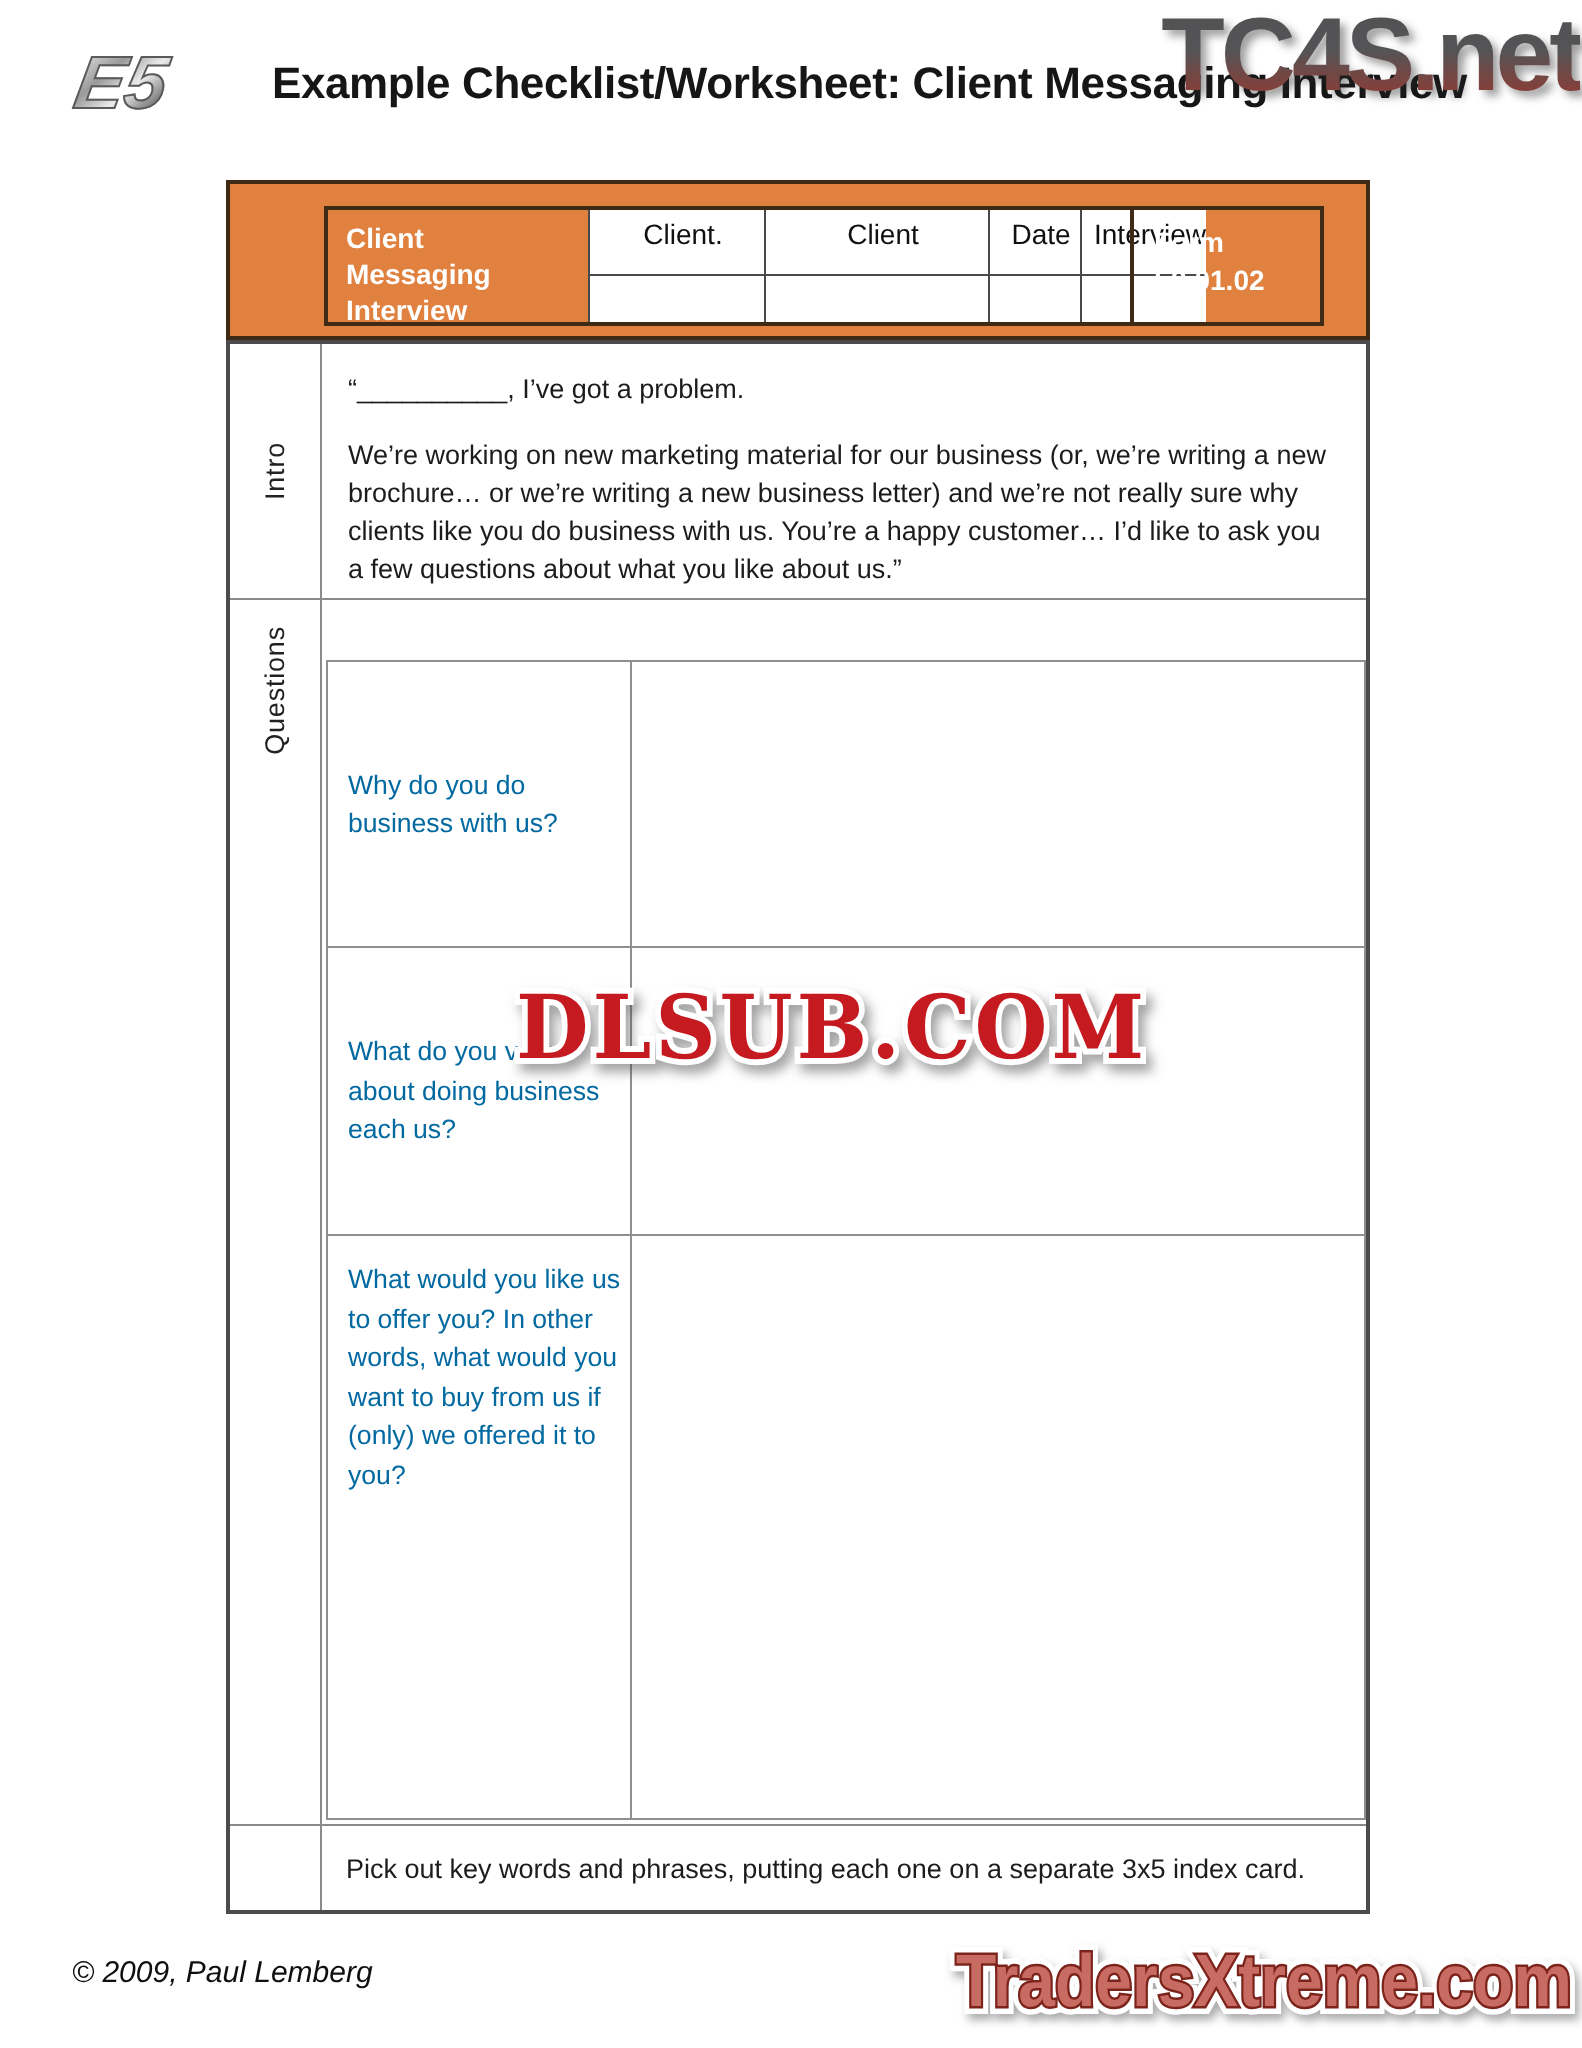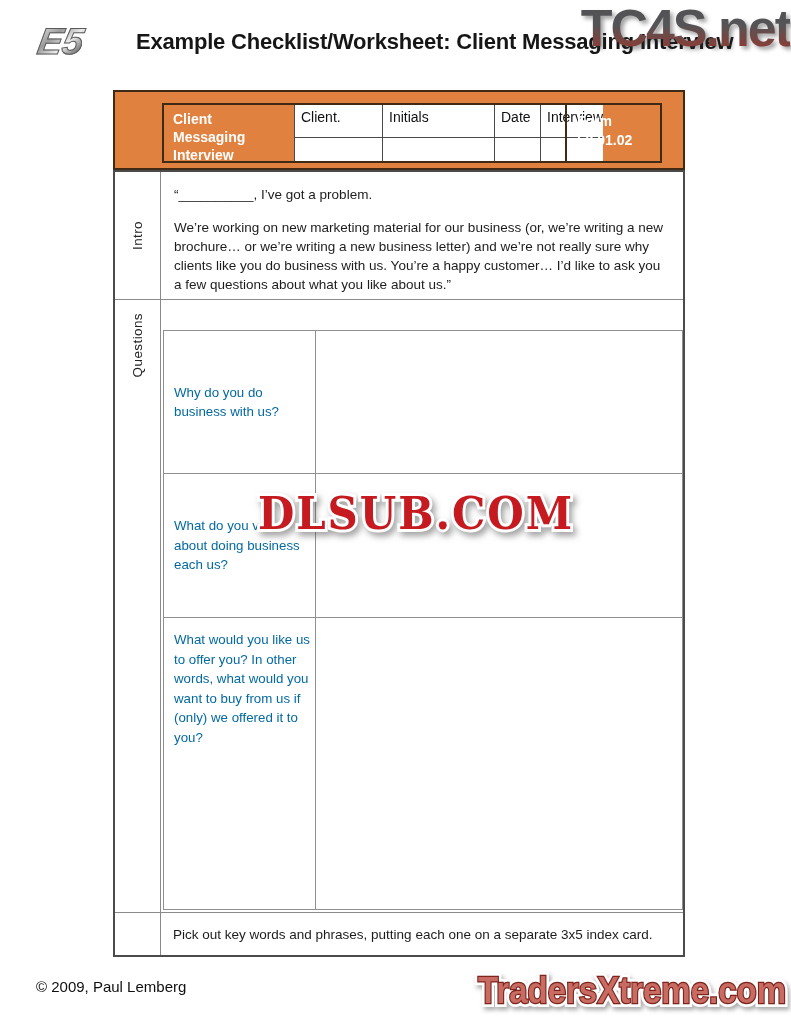--- a/index.html
+++ b/index.html
@@ -44,21 +44,21 @@
   }
   .inner-box{
     position:absolute;left:7px;top:11px;width:441px;height:60px;
     border:2px solid var(--header_border);box-sizing:border-box;display:flex;background:var(--orange);margin-left:40px;
   }
   .cmi-cell{
     width:130px;flex-shrink:0;color:#ffffff;font-weight:bold;font-size:14px;line-height:18px;
     padding:5px 6px 0 9px;box-sizing:border-box;
   }
   .form-table{flex:1;background:#ffffff;display:flex;flex-direction:column;border-left:1px solid #4a4a4a;}
-  .ft-row{display:flex;}
+  .ft-row{display:flex;text-align:center;}
   .ft-head{height:32px;border-bottom:1px solid #4a4a4a;}
   .ft-blank{flex:1;}
   .ft-cell{border-right:1px solid #4a4a4a;box-sizing:border-box;font-size:14px;color:#101010;padding:4px 0 0 6px;}
   .ft-cell:last-child{border-right:none;}
   .col-client{width:88px;}
   .col-company{width:112px;}
   .col-date{width:46px;}
   .col-initials{flex:1;}
   .form-box{
     position:absolute;left:450px;top:11px;width:97px;height:60px;
@@ -100,39 +100,39 @@
   .qcell{
     width:152px;flex-shrink:0;border-right:1px solid #8f8f8f;box-sizing:border-box;
     padding:0 5px 0 10px;font-size:13.3px;line-height:19.5px;color:#0369a1;
     display:flex;align-items:center;
   }
   .qrow.top .qcell{align-items:flex-start;padding-top:12px;}
   .acell{flex:1;}
   .bottom-content{flex:1;display:flex;align-items:center;padding-left:12px;font-size:13.5px;color:#1c1c1c;}
   
   .wm-center{position:absolute;left:246px;top:481px;z-index:7;filter:drop-shadow(3px 4px 3px rgba(70,70,70,0.5));}
-  .footer-copyright{position:absolute;left:36px;top:978px;font-size:15px;color:#0f0f0f;z-index:2;}
+  .footer-copyright{position:absolute;left:36px;top:978px;font-size:15px;color:#0f0f0f;z-index:2;font-style:italic;}
   .wm-bottom{position:absolute;left:470px;top:962px;z-index:7;filter:drop-shadow(2px 3px 2px rgba(90,90,90,0.5));}
 </style>
 </head>
 <body>
 
 <div class="page">
 
   <div class="logo">E5</div>
   <h1 class="title">Example Checklist/Worksheet: Client Messaging Interview</h1>
   <div class="wm-top">TC4S.net</div>
 
   <div class="orange-bar">
     <div class="inner-box">
       <div class="cmi-cell">Client Messaging Interview</div>
       <div class="form-table">
         <div class="ft-row ft-head">
           <div class="ft-cell col-client">Client.</div>
-          <div class="ft-cell col-company">Initials</div>
+          <div class="ft-cell col-company">Client</div>
           <div class="ft-cell col-date">Date</div>
           <div class="ft-cell col-initials">Interview</div>
         </div>
         <div class="ft-row ft-blank">
           <div class="ft-cell col-client"></div>
           <div class="ft-cell col-company"></div>
           <div class="ft-cell col-date"></div>
           <div class="ft-cell col-initials"></div>
         </div>
       </div>

